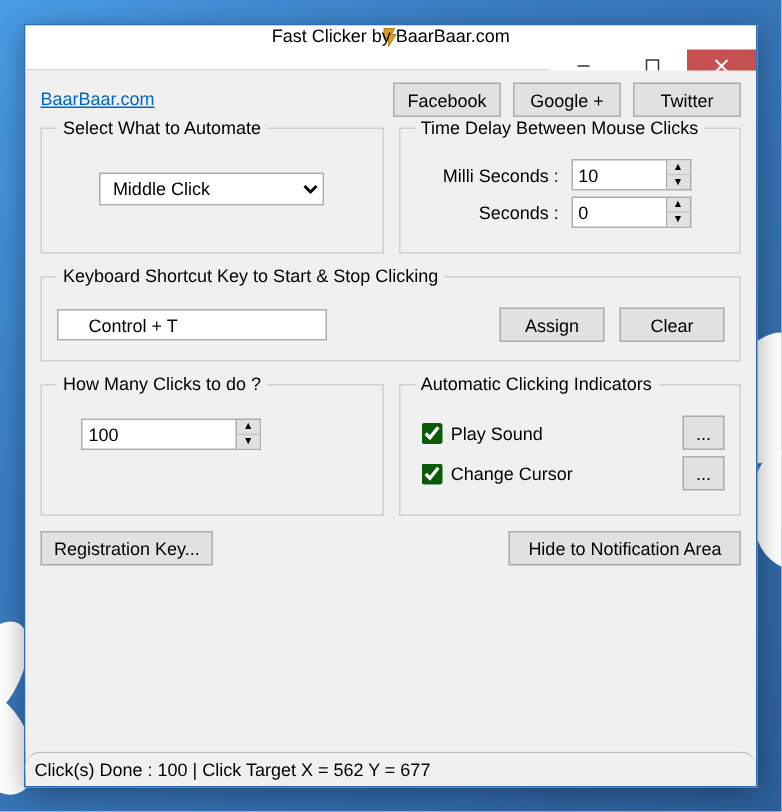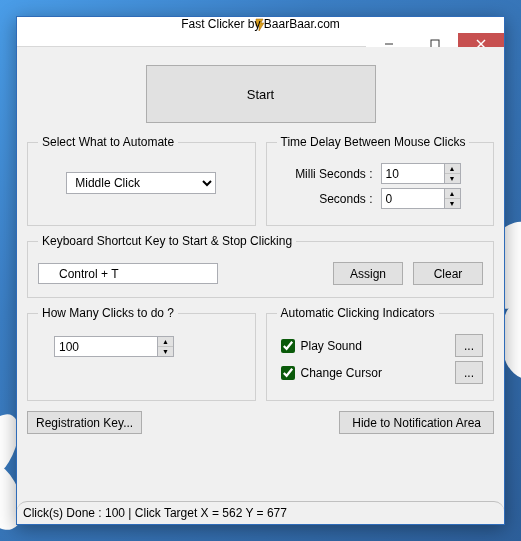--- a/index.html
+++ b/index.html
@@ -274,22 +274,29 @@
       <div class="winbtn close">
         <svg viewBox="0 0 10 10">
             <line x1="1" y1="1" x2="9" y2="9" stroke-width="1.4"></line>
             <line x1="9" y1="1" x2="1" y2="9" stroke-width="1.4"></line>
           </svg>
       </div>
     </div>
   </div>
 
   <div class="client">
-
-    <div class="btn startbtn">Start</div>
+    <div class="row">
+      <span class="link">BaarBaar.com</span>
+      <div class="socialrow">
+        <div class="btn social">Facebook</div>
+        <div class="btn social">Google +</div>
+        <div class="btn social">Twitter</div>
+      </div>
+    </div>
+
 
     <div class="two-col">
       <fieldset class="fs-automate">
         <legend>Select What to Automate</legend>
         <div class="center-in">
           <select class="select">
             <option>Middle Click</option>
           </select>
         </div>
       </fieldset>

